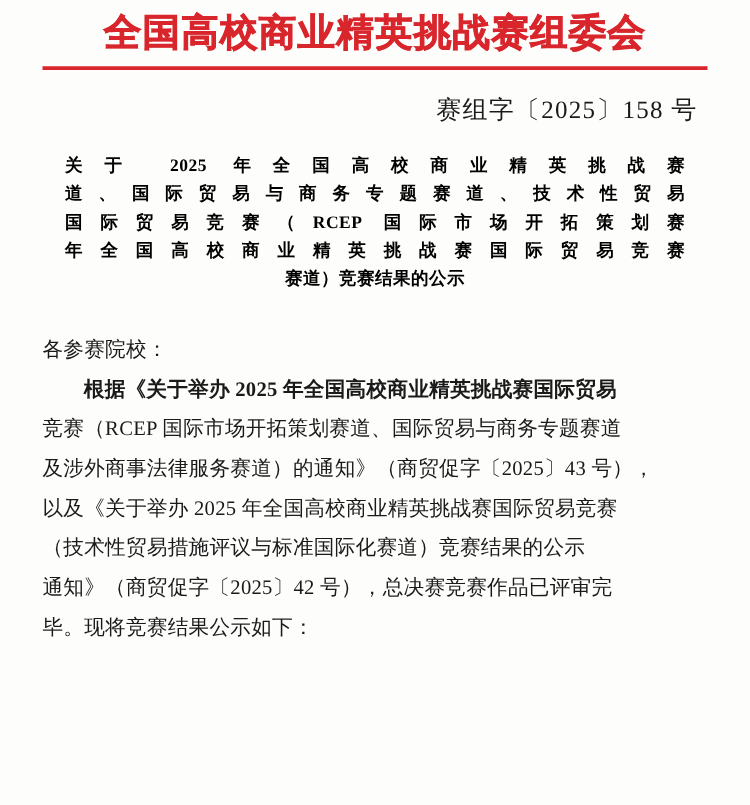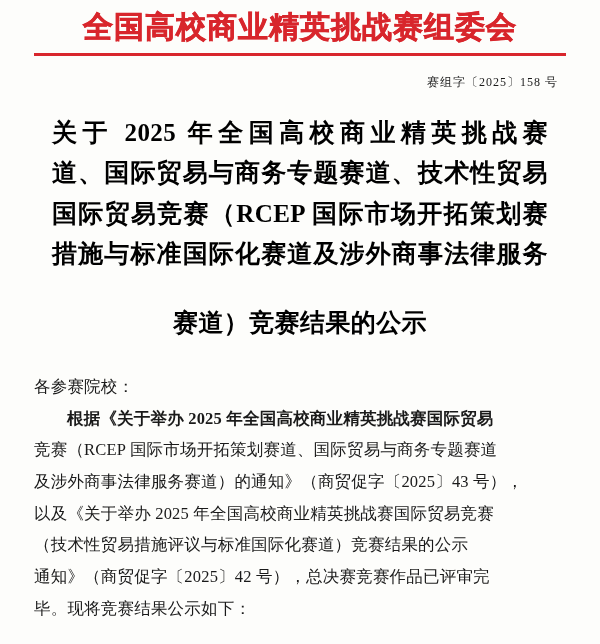--- a/index.html
+++ b/index.html
@@ -40,43 +40,42 @@
   .masthead-rule {
     margin-top: 8px;
     height: 3px;
     background: #d8262c;
     width: 100%;
   }
   
   .doc-number {
     margin-top: 18px;
     text-align: right;
-    font-size: 12px;
+    font-size: 20px;
     letter-spacing: 1px;
     padding-right: 8px;
     color: #1a1a1a;
   }
   
   .doc-title {
     margin-top: 22px;
     padding: 0 18px;
     text-align: center;
     font-weight: bold;
-    font-size: 25px;
+    font-size: 14px;
     line-height: 1.62;
     letter-spacing: 0.4px;
     color: #000;
   }
   .doc-title .line {
     display: block;
     white-space: nowrap;
   }
   .doc-title .line.center {
     text-align: center;
-    margin-top: 28px;
   }
   .doc-title .line.just {
     text-align: justify;
     text-align-last: justify;
   }
   
   .body-text {
     margin-top: 28px;
     font-size: 16.5px;
     line-height: 1.92;
@@ -108,21 +107,21 @@
     <div class="masthead-title">全国高校商业精英挑战赛组委会</div>
     <div class="masthead-rule"></div>
   </div>
 
   <div class="doc-number">赛组字〔2025〕158 号</div>
 
   <div class="doc-title">
     <span class="line just">关于 2025 年全国高校商业精英挑战赛</span>
     <span class="line just">道、国际贸易与商务专题赛道、技术性贸易</span>
     <span class="line just">国际贸易竞赛（RCEP 国际市场开拓策划赛</span>
-    <span class="line just">措施与标准国际化赛道及涉外商事法律服务</span>
+    <span class="line just">年全国高校商业精英挑战赛国际贸易竞赛</span>
     <span class="line center">赛道）竞赛结果的公示</span>
   </div>
 
   <div class="body-text">
     <div class="salutation">各参赛院校：</div>
     <div class="para">
       <span class="nowrap-line indent">根据《关于举办 2025 年全国高校商业精英挑战赛国际贸易</span>
       <span class="nowrap-line">竞赛（RCEP 国际市场开拓策划赛道、国际贸易与商务专题赛道</span>
       <span class="nowrap-line">及涉外商事法律服务赛道）的通知》（商贸促字〔2025〕43 号），</span>
       <span class="nowrap-line">以及《关于举办 2025 年全国高校商业精英挑战赛国际贸易竞赛</span>

